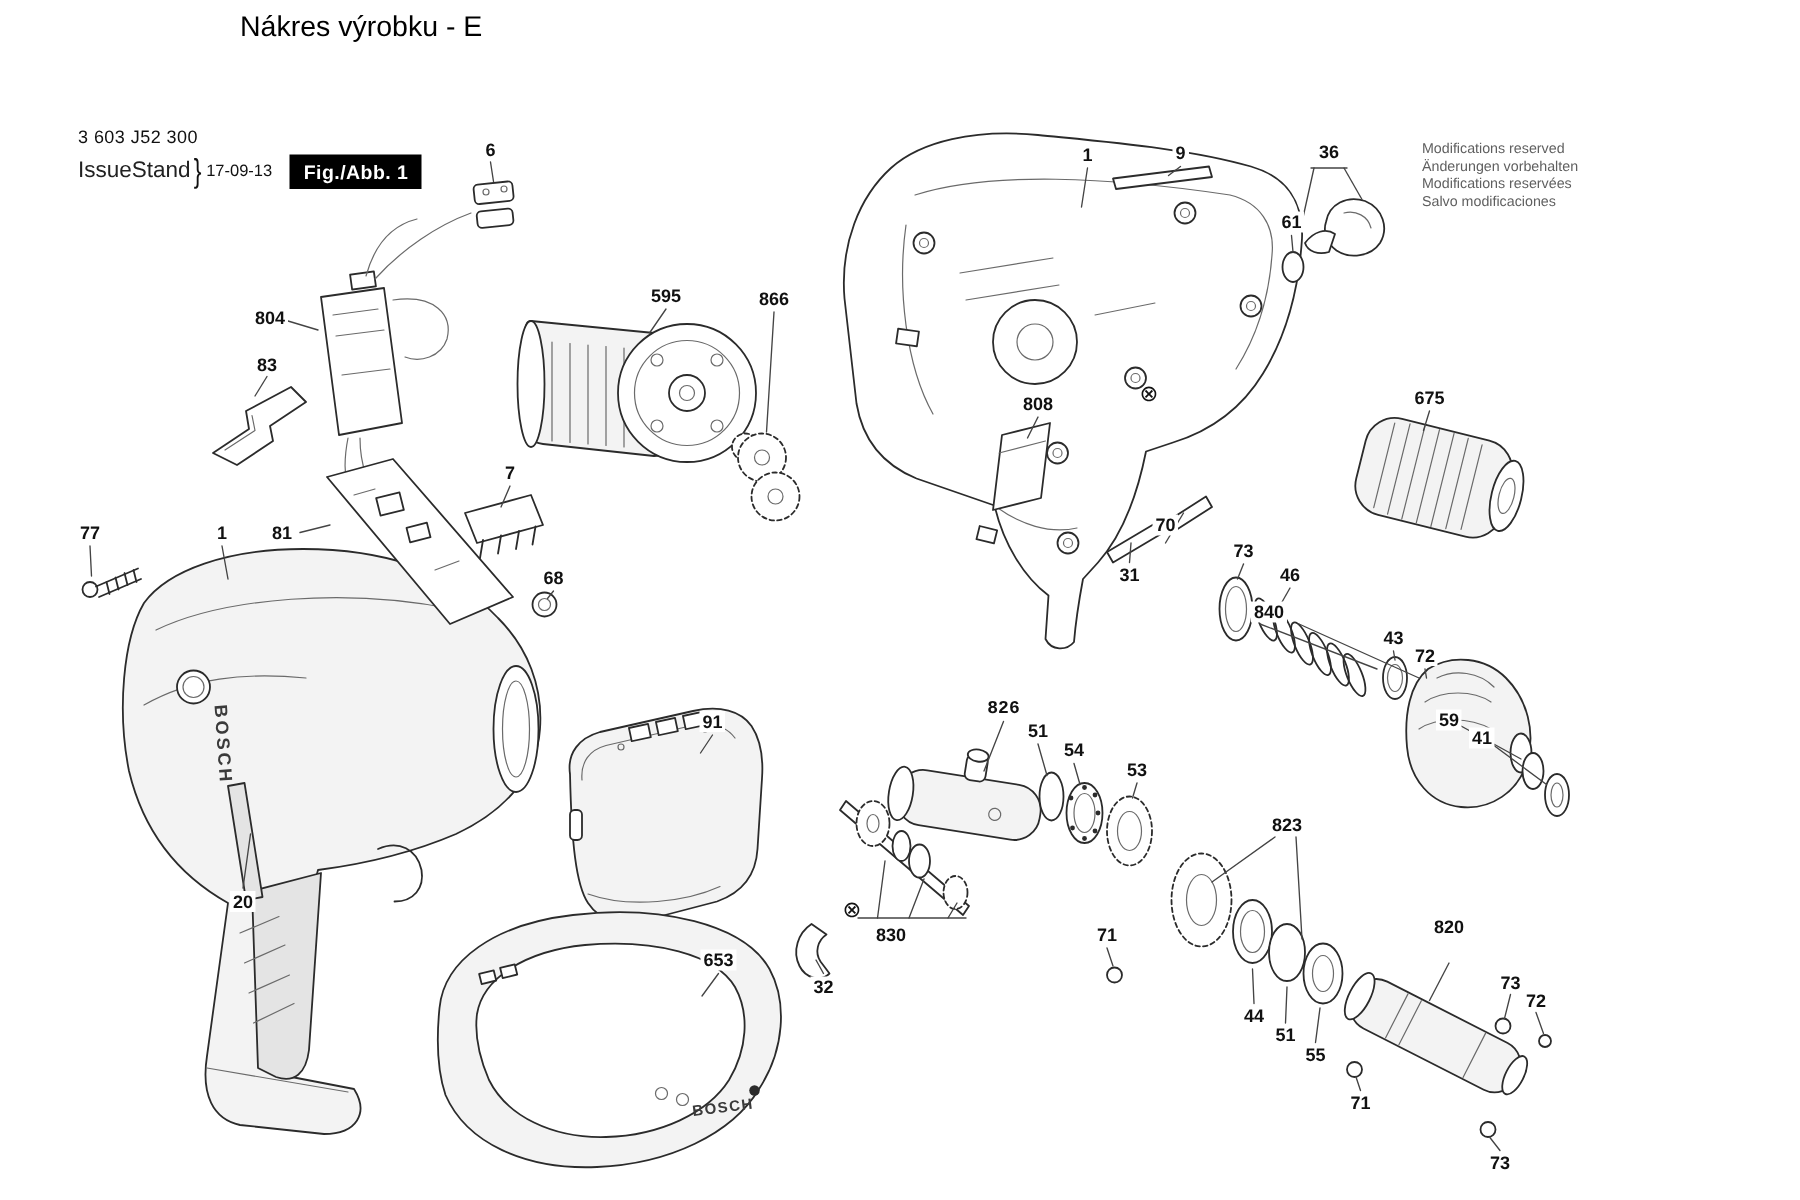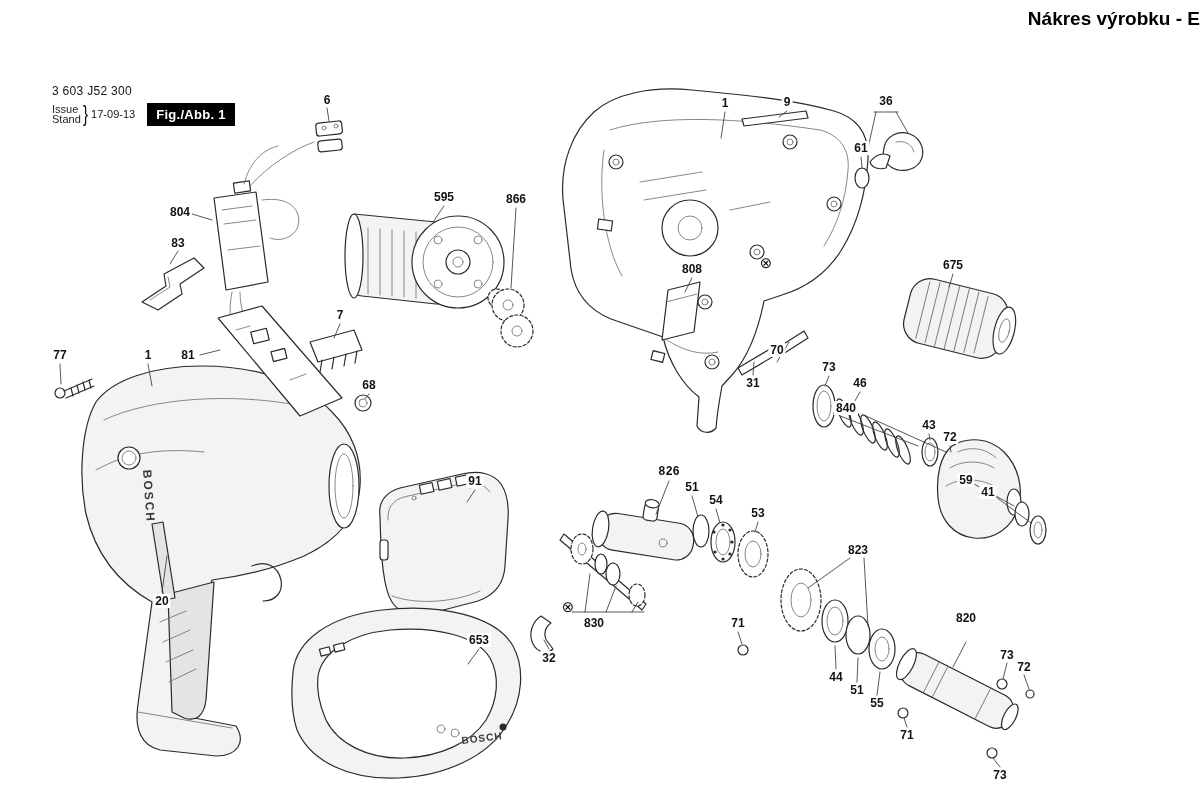--- a/index.html
+++ b/index.html
@@ -1,26 +1,26 @@
 <!DOCTYPE html>
 <html><head>
 <meta charset="utf-8">
 <style>
   * { margin:0; padding:0; box-sizing:border-box; }
   html,body { width:1200px; height:800px; background:#fff;
     font-family:"Liberation Sans","DejaVu Sans",sans-serif; }
   .page { position:relative; width:1200px; height:800px; background:#fff; overflow:hidden; }
 
-  .title { position:absolute; top:8px; left:0; right:0; text-align:right;
-    font-size:19px; font-weight:bold; color:#000; padding-left:160px; }
+  .title { position:absolute; top:8px; left:0; right:0; text-align:left;
+    font-size:19px; font-weight:normal; color:#000; padding-left:160px; }
 
   .doc-meta { position:absolute; left:52px; top:84px; color:#111; }
   .type-number { font-size:12px; margin-bottom:3px; letter-spacing:.3px; }
   .issue-row { display:flex; align-items:center; }
-  .issue-labels { display:flex; flex-direction:column; font-size:11px; line-height:10px; color:#222; }
+  .issue-labels { display:flex; flex-direction:row; font-size:15px; line-height:10px; color:#222; }
   .brace { display:inline-block; font-size:22px; font-weight:200; margin:0 2px 0 1px; transform:scaleX(.7); }
   .issue-date { font-size:11px; }
   .fig-badge { display:inline-block; background:#000; color:#fff; font-weight:bold;
     font-size:13px; padding:4px 9px; margin-left:12px; letter-spacing:.3px; }
 
   .notice { position:absolute; left:948px; top:94px; font-size:9.5px; line-height:11.5px; color:#5f5f5f; }
 
   #diagram { position:absolute; inset:0; width:1200px; height:800px; }
   #diagram * { stroke:#2b2b2b; stroke-width:1.2; fill:none; stroke-linecap:round; stroke-linejoin:round; }
   #diagram .fw { fill:#ffffff; }
@@ -51,20 +51,26 @@
       <span class="issue-labels">
         <span>Issue</span>
         <span>Stand</span>
       </span>
       <span class="brace">}</span>
       <span class="issue-date">17-09-13</span>
       <span class="fig-badge">Fig./Abb. 1</span>
     </div>
   </div>
 
+  <div class="notice">
+    <div>Modifications reserved</div>
+    <div>Änderungen vorbehalten</div>
+    <div>Modifications reservées</div>
+    <div>Salvo modificaciones</div>
+  </div>
 
   <svg id="diagram" viewBox="0 0 1200 800">
 
     <g>
       <path class="fl" d="M96,402 C112,380 152,366 202,366 C254,366 302,380 332,412 C352,432 362,458 360,486 C358,516 338,540 304,556 C276,568 243,576 212,580 L196,642 C188,676 182,700 184,716 L236,726 C246,742 238,756 216,756 L160,750 C142,746 134,730 138,704 L152,602 C120,584 96,556 86,514 C78,474 82,426 96,402 Z"></path>
       <path class="thin" d="M104,420 C150,398 232,392 302,406"></path>
       <path class="thin" d="M96,470 C128,452 162,448 204,452"></path>
       <ellipse class="fw" cx="344" cy="486" rx="15" ry="42"></ellipse>
       <ellipse class="thin" cx="344" cy="486" rx="9" ry="32"></ellipse>
       <path class="fm" d="M168,594 L214,582 L206,700 C204,716 196,722 184,718 L172,712 Z"></path>

